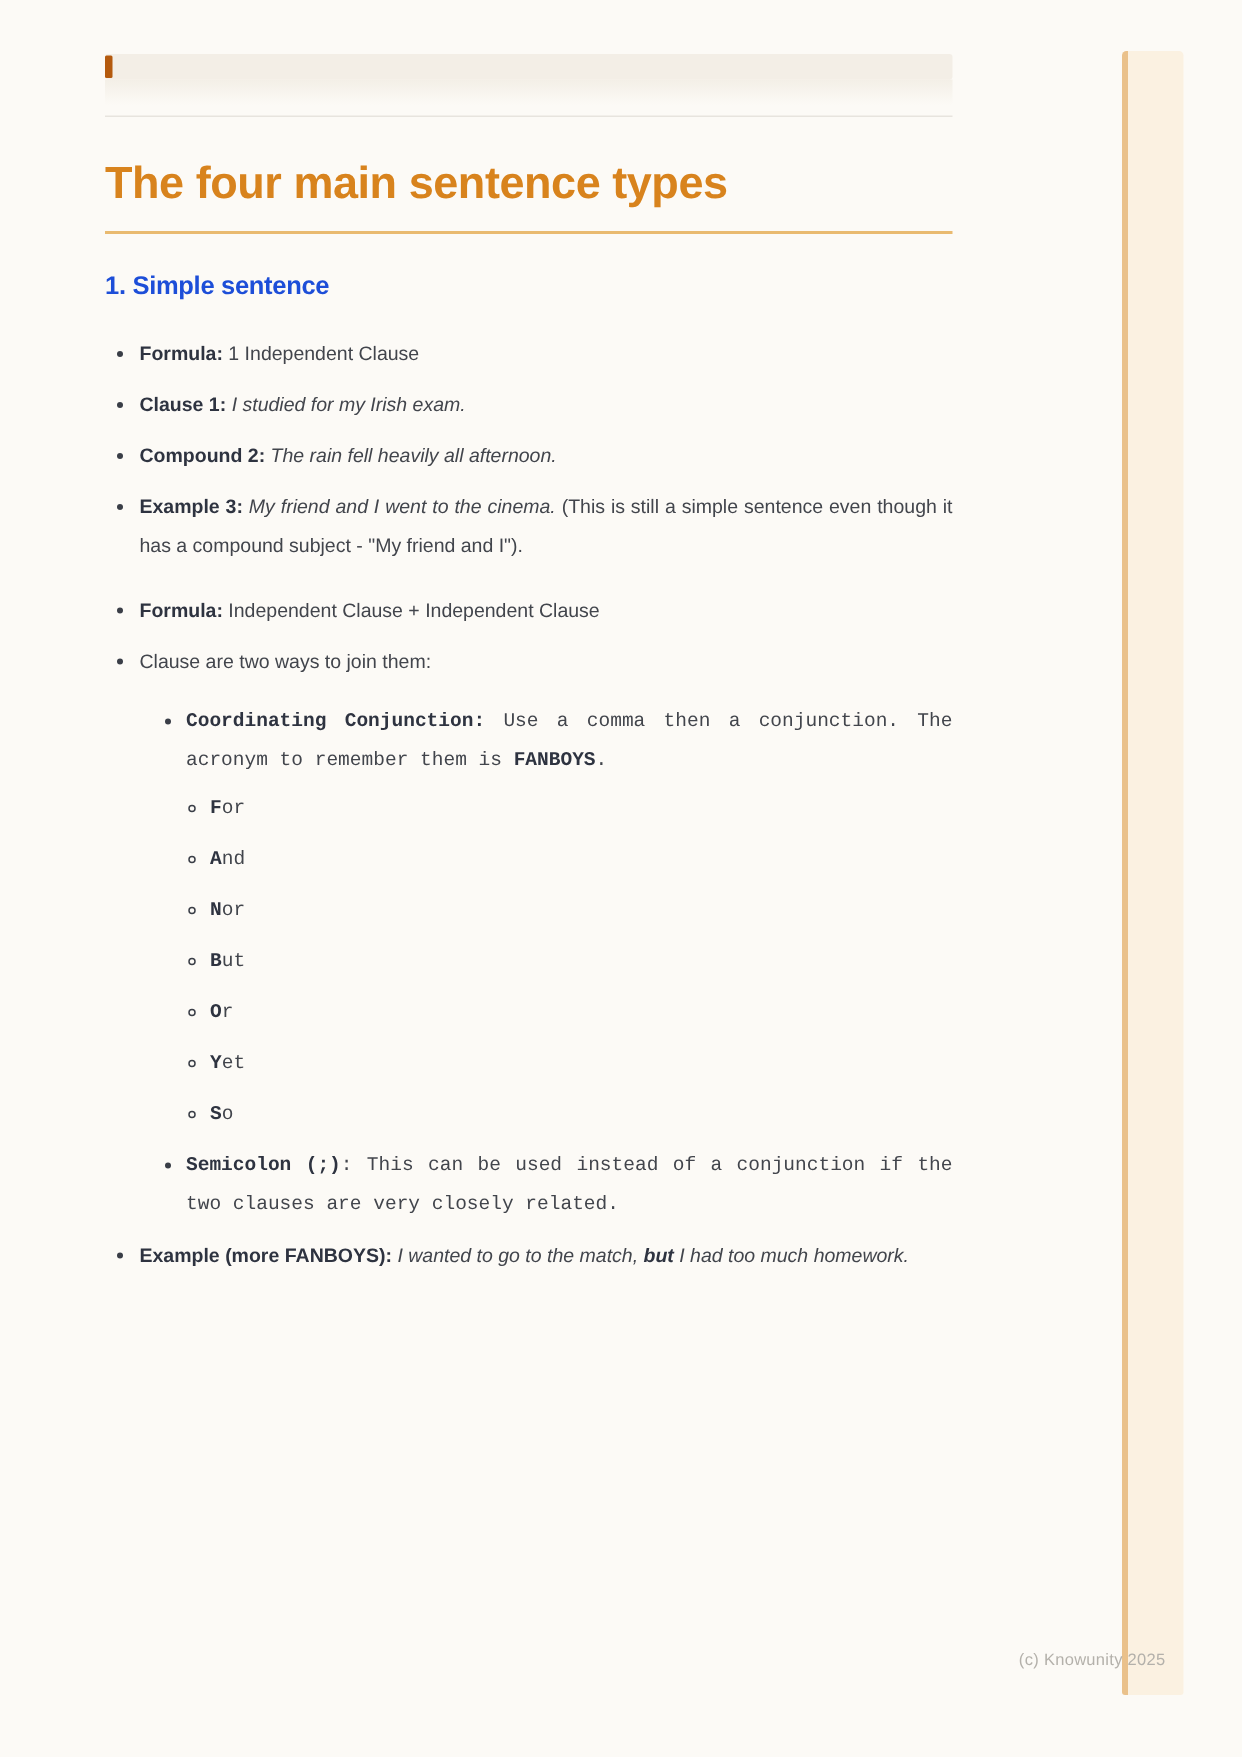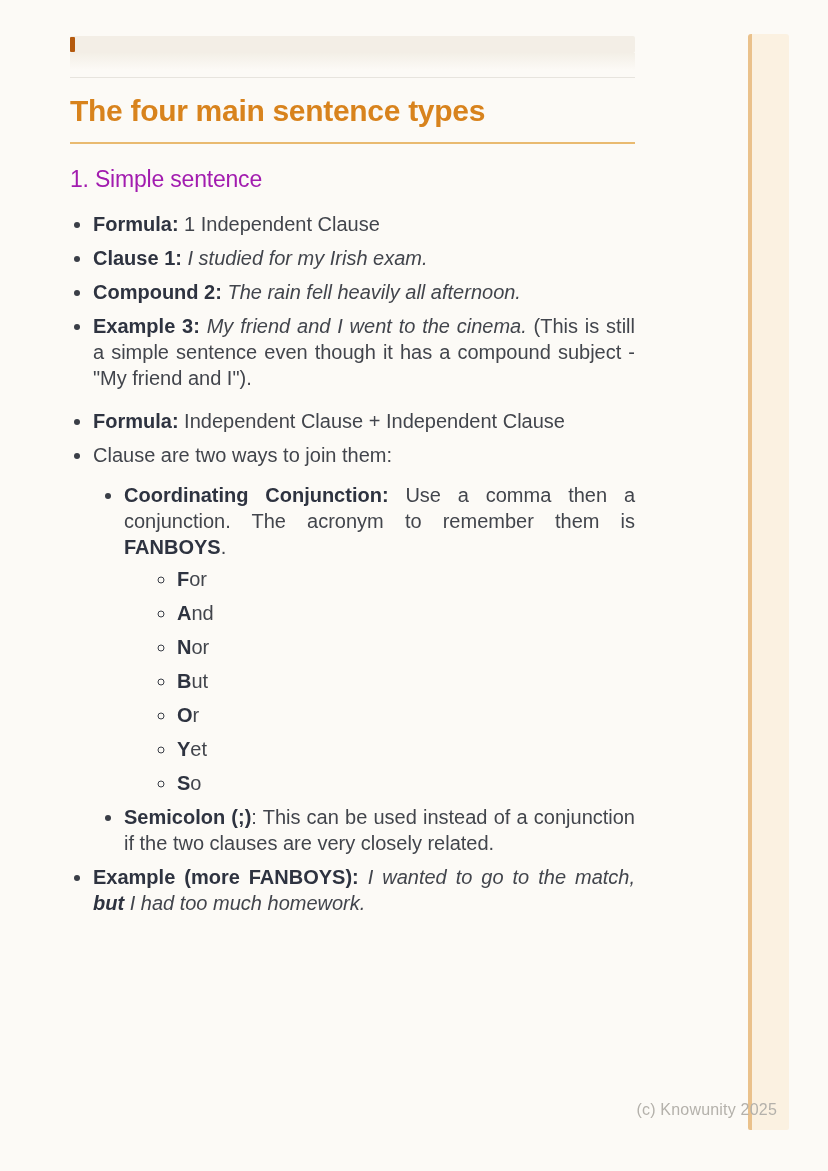--- a/index.html
+++ b/index.html
@@ -27,47 +27,47 @@
     background:#e7e4de;
   }
   
   .edge-stripe{
     position:absolute;left:748px;top:34px;width:37px;height:1096px;
     background:#fbf1e1;border-left:4px solid #eac18b;
     border-radius:3px 3px 2px 2px;
   }
   .watermark{
     position:absolute;top:1101px;right:51px;z-index:5;
-    font-size:16px;color:#b4b1ab;letter-spacing:0.2px;
+    font-size:11px;color:#b4b1ab;letter-spacing:0.2px;
   }
   .content{
-    position:absolute;left:70px;top:92px;width:565px;z-index:2;
+    position:absolute;left:70px;top:104px;width:565px;z-index:2;
   }
   h1{
     margin:0;font-size:30px;line-height:38px;font-weight:700;
     color:#d8831d;letter-spacing:-0.3px;
   }
   .title-underline{height:2px;background:#e9ba70;margin-top:12px;}
   h2{
-    margin:20px 0 0;font-size:23px;line-height:30px;font-weight:400;
-    color:#a21caf;letter-spacing:-0.2px;
+    margin:20px 0 0;font-size:17px;line-height:30px;font-weight:700;
+    color:#1d4ed8;letter-spacing:-0.2px;
   }
   p{
     margin:17px 0 0;font-size:15.5px;line-height:26px;
     text-align:justify;color:#42454c;
   }
   ul{
     margin:17px 0 0;padding-left:23px;list-style:disc;
-    font-size:20px;line-height:26px;
+    font-size:13px;line-height:26px;
   }
-  ul.level2{margin:14px 0 0;padding-left:31px;list-style:disc;}
+  ul.level2{margin:14px 0 0;padding-left:31px;list-style:disc;font-family:Liberation Mono, monospace;}
   ul.level3{margin:6px 0 0;padding-left:16px;list-style:circle;}
   li{margin:0 0 8px;text-align:justify;}
   li::marker{color:#3a3e47;}
-  ul.level3 li{margin-bottom:8px;margin-left:37px;}
+  ul.level3 li{margin-bottom:8px;}
   .b{font-weight:700;color:#2e3340;}
   .i{font-style:italic;}
   .bi{font-style:italic;font-weight:700;color:#2e3340;}
 </style>
 </head>
 <body>
 
 <div class="top-bar">
   <span class="tick"></span>
 </div>

